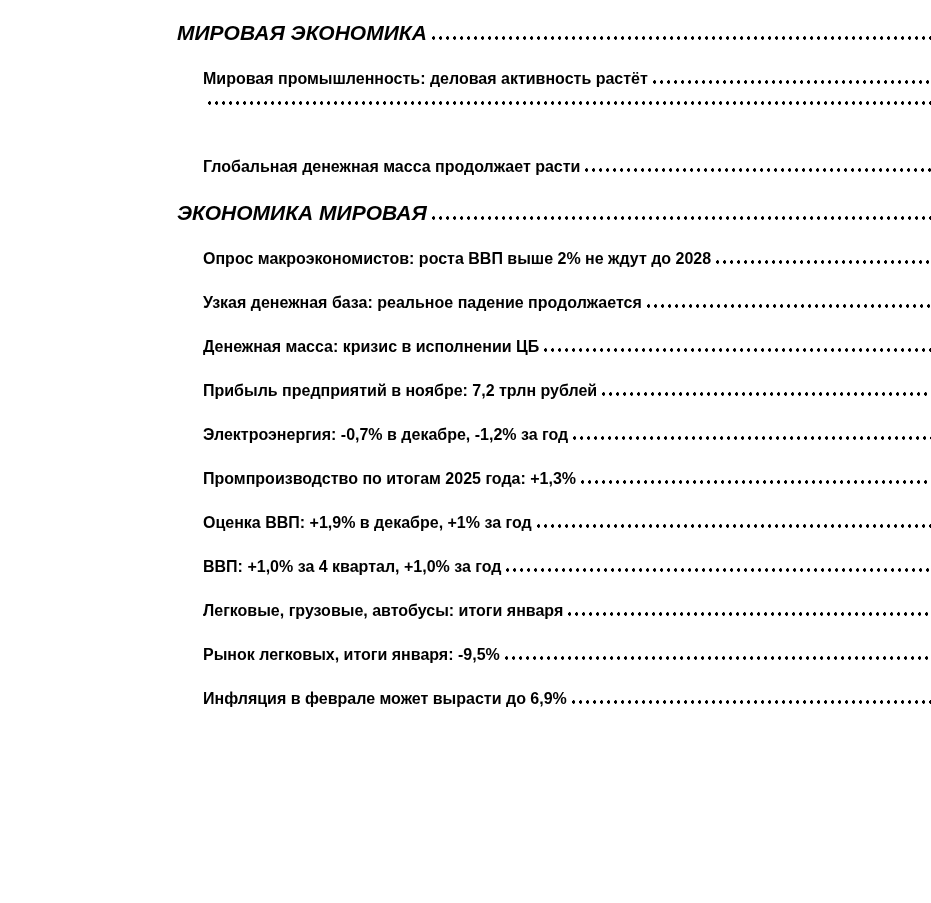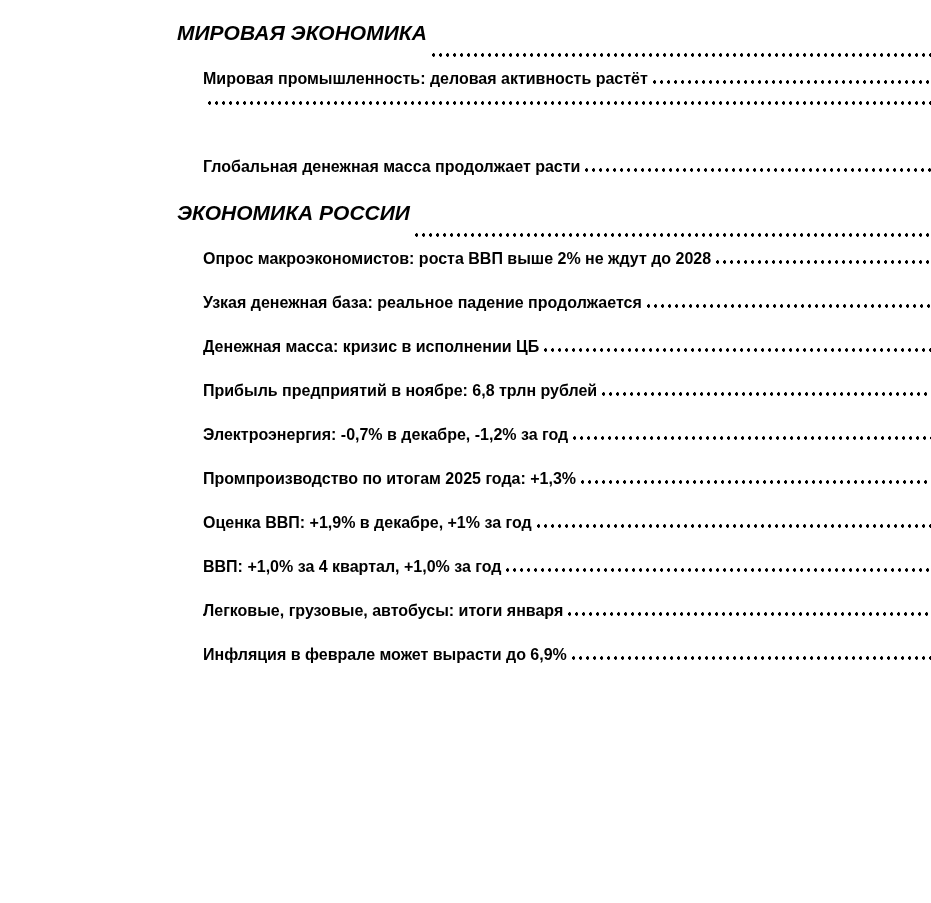--- a/index.html
+++ b/index.html
@@ -23,21 +23,20 @@
     white-space: nowrap;
     cursor: pointer;
   }
   .toc-line.level1 {
     padding-left: 177px;
     height: 48px;
     line-height: 48px;
     font-size: 21px;
     font-weight: 700;
     font-style: italic;
-    align-items: flex-end;
   }
   .toc-line.level2 {
     padding-left: 203px;
     height: 44px;
     line-height: 44px;
     font-size: 16px;
     font-weight: 700;
   }
   .toc-text {
     flex: 0 0 auto;
@@ -65,37 +64,37 @@
       <span class="dots"></span>
     </div>
     <div class="toc-line level2">
       <span class="dots"></span>
     </div>
     <div class="toc-line level2">
       <span class="toc-text">Глобальная денежная масса продолжает расти</span>
       <span class="dots"></span>
     </div>
     <div class="toc-line level1">
-      <span class="toc-text">ЭКОНОМИКА РОССИИ</span>
+      <span class="toc-text">ЭКОНОМИКА МИРОВАЯ</span>
       <span class="dots"></span>
     </div>
     <div class="toc-line level2">
       <span class="toc-text">Опрос макроэкономистов: роста ВВП выше 2% не ждут до 2028</span>
       <span class="dots"></span>
     </div>
     <div class="toc-line level2">
       <span class="toc-text">Узкая денежная база: реальное падение продолжается</span>
       <span class="dots"></span>
     </div>
     <div class="toc-line level2">
       <span class="toc-text">Денежная масса: кризис в исполнении ЦБ</span>
       <span class="dots"></span>
     </div>
     <div class="toc-line level2">
-      <span class="toc-text">Прибыль предприятий в ноябре: 6,8 трлн рублей</span>
+      <span class="toc-text">Прибыль предприятий в ноябре: 7,2 трлн рублей</span>
       <span class="dots"></span>
     </div>
     <div class="toc-line level2">
       <span class="toc-text">Электроэнергия: -0,7% в декабре, -1,2% за год</span>
       <span class="dots"></span>
     </div>
     <div class="toc-line level2">
       <span class="toc-text">Промпроизводство по итогам 2025 года: +1,3%</span>
       <span class="dots"></span>
     </div>
@@ -105,16 +104,20 @@
     </div>
     <div class="toc-line level2">
       <span class="toc-text">ВВП: +1,0% за 4 квартал, +1,0% за год</span>
       <span class="dots"></span>
     </div>
     <div class="toc-line level2">
       <span class="toc-text">Легковые, грузовые, автобусы: итоги января</span>
       <span class="dots"></span>
     </div>
     <div class="toc-line level2">
+      <span class="toc-text">Рынок легковых, итоги января: -9,5%</span>
+      <span class="dots"></span>
+    </div>
+    <div class="toc-line level2">
       <span class="toc-text">Инфляция в феврале может вырасти до 6,9%</span>
       <span class="dots"></span>
     </div>
   </div>
 
 </body></html>

